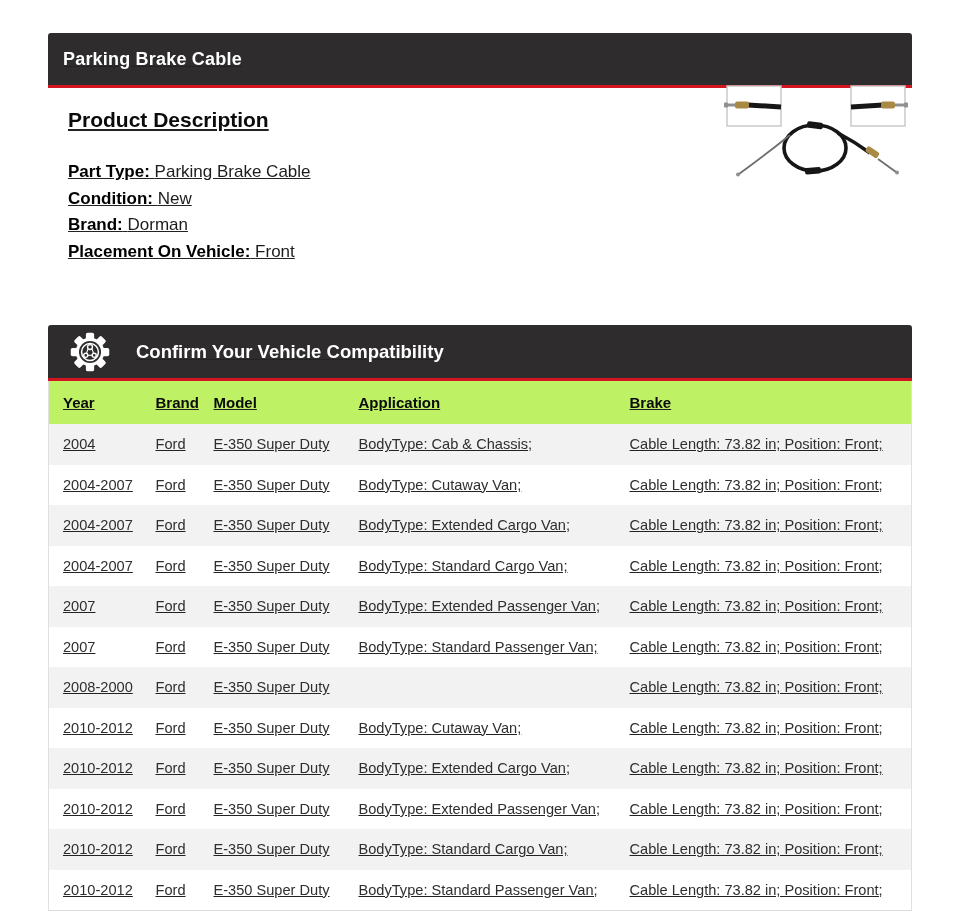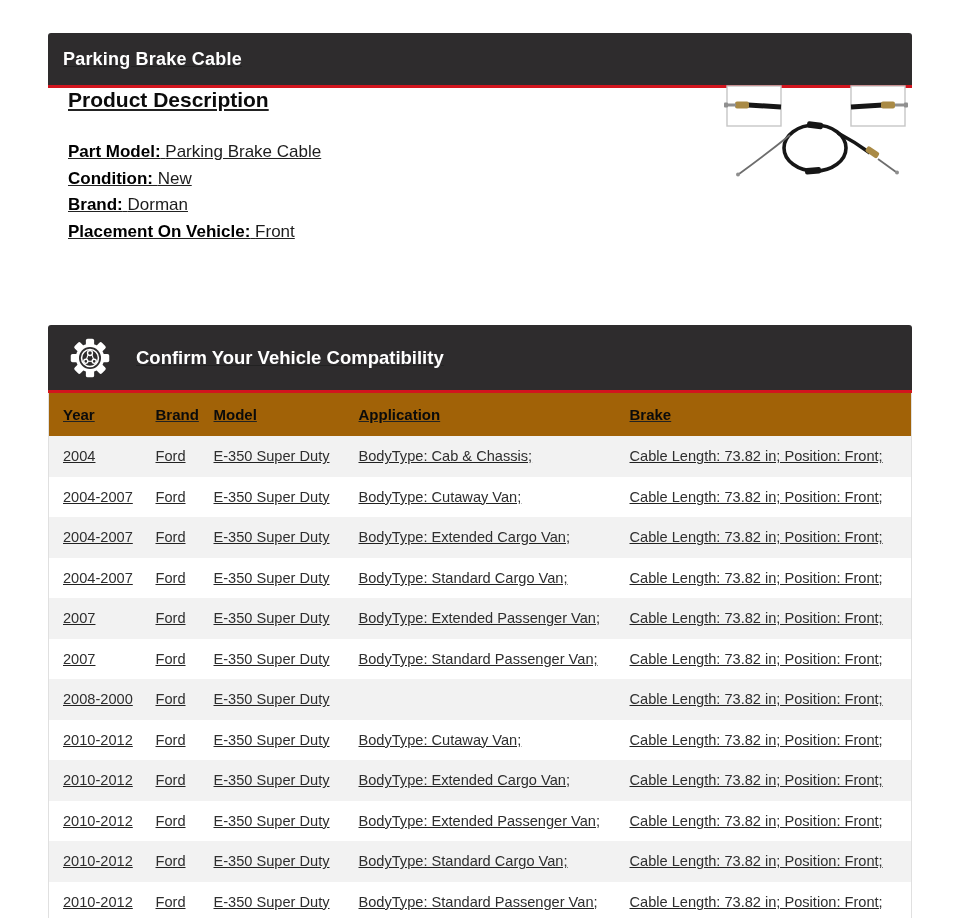--- a/index.html
+++ b/index.html
@@ -16,26 +16,26 @@
   .section-bar {
     background: #2e2c2d;
     border-bottom: 3px solid #d2151e;
     border-radius: 3px 3px 0 0;
     display: flex;
     align-items: center;
     color: #fff;
     font-weight: bold;
   }
   .bar-top { margin-top: 33px; height: 55px; padding-left: 15px; font-size: 18px; letter-spacing: .2px; }
-  .bar-compat { margin-top: 37px; height: 68px; padding-left: 20px; font-size: 18.5px; }
+  .bar-compat { margin-top: 37px; height: 56px; padding-left: 20px; font-size: 18.5px; }
   .bar-compat .gear-wrap { width: 44px; height: 44px; margin-right: 24px; flex: 0 0 auto; }
   .bar-compat svg { display: block; width: 100%; height: 100%; }
 
   
-  .product-section { position: relative; padding-top: 0; min-height: 200px; }
+  .product-section { position: relative; padding-top: 20px; min-height: 200px; }
   .product-title { font-size: 21px; font-weight: bold; color: #0b0b0b; margin-left: 20px; }
   .product-details { margin: 27px 0 0 20px; font-size: 17px; color: #1c1c1c; }
   .detail-line { line-height: 26.5px; }
   .detail-line b { color: #000; }
   .product-image {
     position: absolute; top: -6px; right: 2px;
     width: 188px; height: 104px;
   }
   .product-image svg { display: block; width: 100%; height: 100%; }
 
@@ -52,21 +52,21 @@
     background: #fff;
   }
   table.compat th {
     text-align: left;
     font-weight: bold;
     color: #0b0b0b;
     font-size: 15px;
     height: 43px;
     padding: 0 4px 0 14px;
     vertical-align: middle;
-    background: #a16207;
+    background: #bef264;
   }
   table.compat td {
     height: 40.5px;
     padding: 0 4px 0 14px;
     vertical-align: middle;
     white-space: nowrap;
     overflow: hidden;
     margin-left: 44px;
   }
   table.compat tr.stripe td { background: #f2f2f2; }
@@ -108,21 +108,21 @@
 
         <path d="M 116 51 Q 133 60 148 71" fill="none" stroke="#161616" stroke-width="3.6"></path>
         <rect x="143.5" y="67" width="14" height="6.5" rx="2" fill="#a98a45" transform="rotate(34 150.5 70)"></rect>
         <path d="M 156 77 L 174 90" fill="none" stroke="#6d6d6d" stroke-width="1.8"></path>
         <circle cx="175" cy="90.5" r="2" fill="#8f8f8f"></circle>
       </svg>
     </div>
 
     <div class="product-details">
       <div class="detail-line">
-        <b>Part Model:</b>
+        <b>Part Type:</b>
         <span>Parking Brake Cable</span>
       </div>
       <div class="detail-line">
         <b>Condition:</b>
         <span>New</span>
       </div>
       <div class="detail-line">
         <b>Brand:</b>
         <span>Dorman</span>
       </div>

